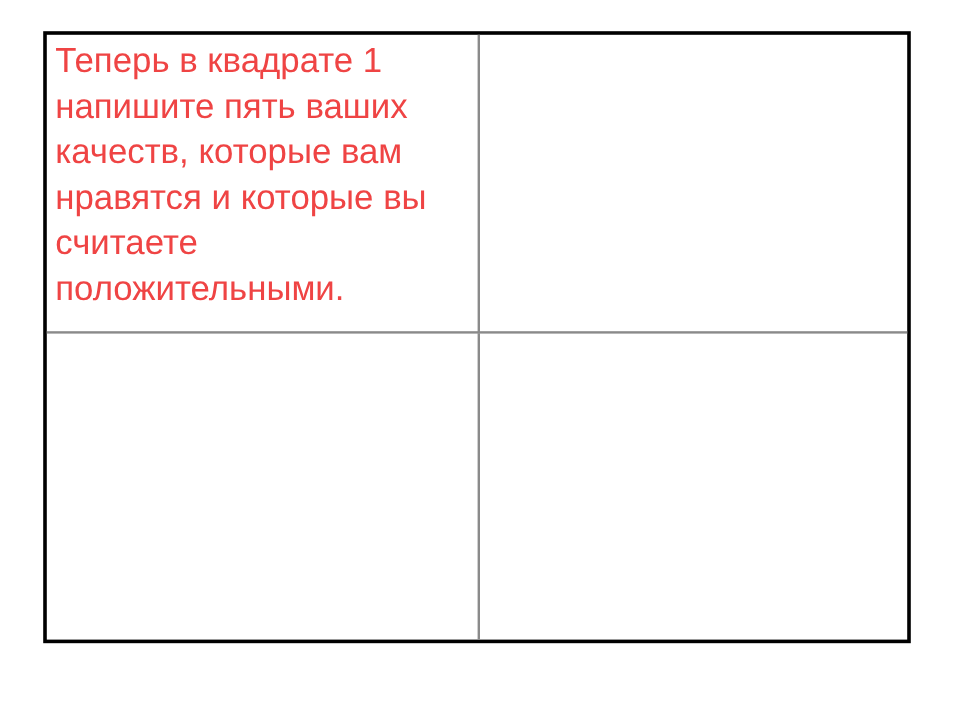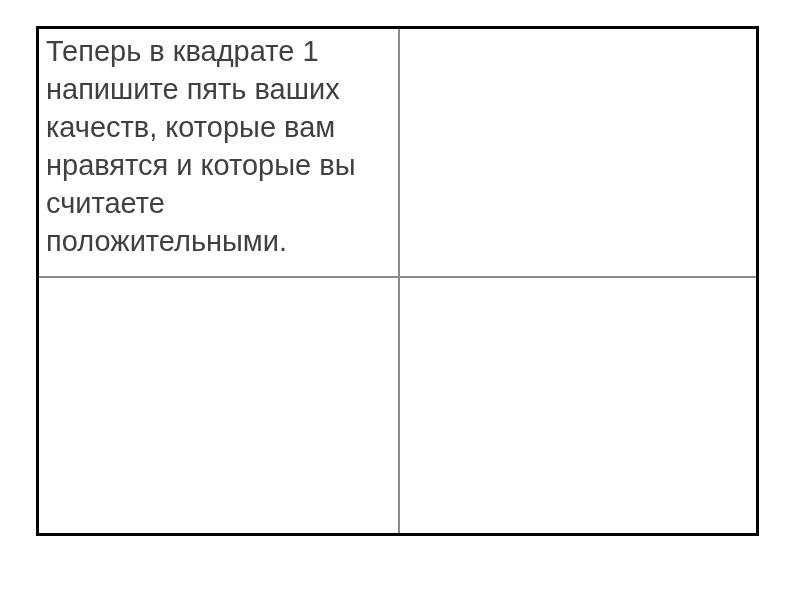--- a/index.html
+++ b/index.html
@@ -25,21 +25,21 @@
     background: #ffffff;
     display: grid;
     grid-template-columns: 361px 1fr;
     grid-template-rows: 249px 1fr;
   }
   .cell {
     box-sizing: border-box;
     padding: 3px 7px 0 7px;
     font-size: 29px;
     line-height: 38px;
-    color: #404040;
+    color: #ef4444;
     white-space: pre-line;
     overflow: hidden;
   }
   .cell.col-left {
     border-right: 2px solid #8a8a8a;
   }
   .cell.row-top {
     border-bottom: 2px solid #8a8a8a;
   }
 </style>

